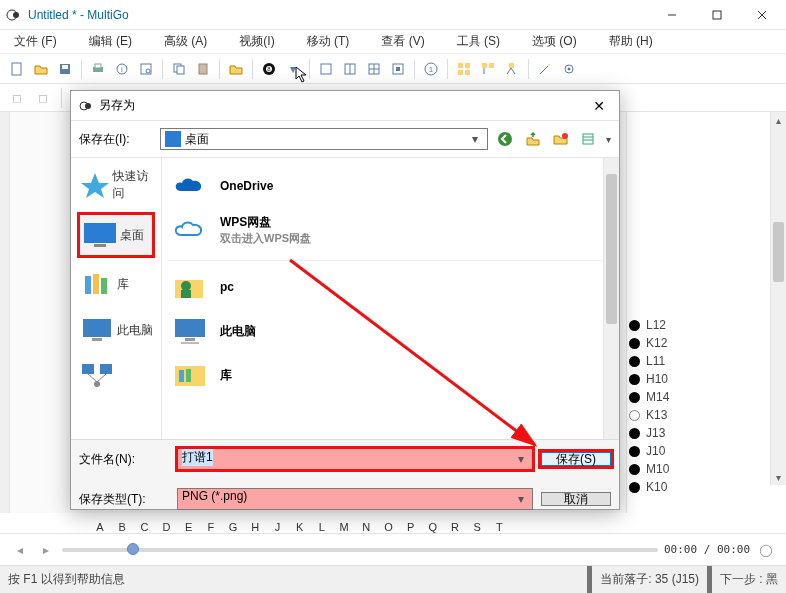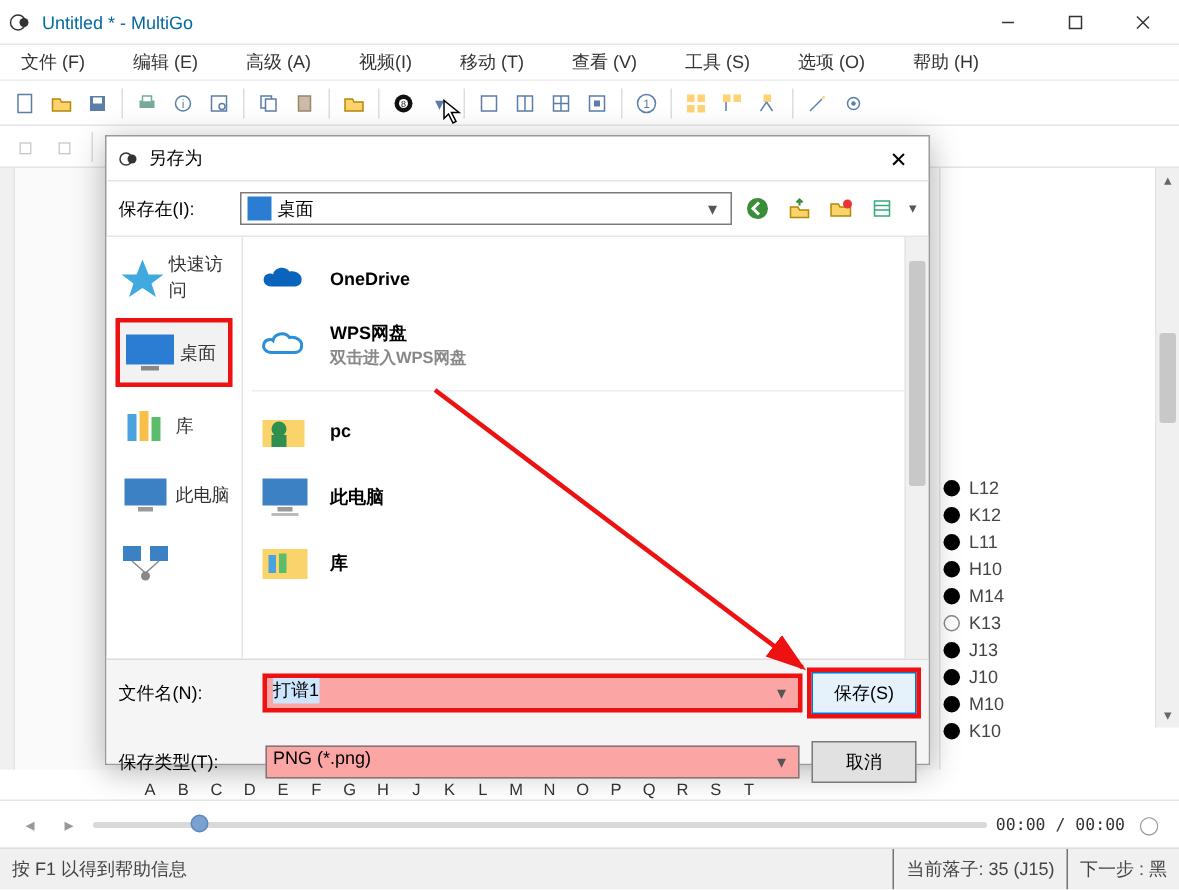--- a/index.html
+++ b/index.html
@@ -46,21 +46,21 @@
 
   
   .timebar{position:absolute; left:0; right:0; bottom:28px; height:32px; display:flex; align-items:center; padding:0 10px; gap:6px; border-top:1px solid #e5e5e5; background:#fff;}
   .timebar .slider{flex:1; height:4px; background:#d9d9d9; position:relative; border-radius:2px;}
   .timebar .slider .knob{position:absolute; left:65px; top:-5px; width:12px; height:12px; border-radius:50%; background:#7aa1d2; border:1px solid #5b86bf;}
   .timebar .time{font-size:11px; color:#333; font-family:Consolas,monospace}
   .tctrl{width:20px;height:20px;display:flex;align-items:center;justify-content:center;color:#999}
 
   
   .statusbar{position:absolute; left:0; right:0; bottom:0; height:28px; display:flex; align-items:center; background:#f0f0f0; border-top:1px solid #ddd; font-size:12px; color:#444; }
-  .statusbar .cell{padding:0 8px; border-right:1px solid #737373; height:100%; display:flex; align-items:center;}
+  .statusbar .cell{padding:0 8px; border-right:5px solid #737373; height:100%; display:flex; align-items:center;}
   .statusbar .cell:first-child{flex:1}
 
   
   .dialog{position:absolute; left:70px; top:90px; width:550px; height:420px; background:#fff; border:1px solid #999; box-shadow:0 4px 20px rgba(0,0,0,0.3); display:flex; flex-direction:column;}
   .dialog .dlg-title{height:30px; display:flex; align-items:center; padding:0 8px; border-bottom:1px solid #e5e5e5;}
   .dlg-title .dt-icon{width:14px;height:14px;margin-right:6px}
   .dlg-title .dt-text{font-size:12px; flex:1;}
   .dlg-title .dt-close{width:24px;height:24px;display:flex;align-items:center;justify-content:center;font-size:14px;}
 
   .dlg-top{height:36px; display:flex; align-items:center; padding:0 8px; gap:6px;}
@@ -83,21 +83,21 @@
   .fl-item .finfo .sub{color:#888;font-size:11px;}
   .fl-sep{height:1px;background:#eee;margin:8px 0 4px}
   .fl-scroll{position:absolute;right:0;top:0;bottom:0;width:16px;background:#f0f0f0;border-left:1px solid #e5e5e5;}
   .fl-scroll .thumb{position:absolute;left:2px;right:2px;top:16px;height:150px;background:#c8c8c8;border-radius:2px;}
 
   .dlg-bottom{height:70px; background:#f5f5f5; border-top:1px solid #ddd; padding:8px; display:grid; grid-template-columns:90px 1fr 70px; gap:18px 8px; align-items:center;}
   .dlg-bottom .lbl{font-size:12px; text-align:left;}
   .dlg-bottom .txt-in{height:22px; border:1px solid #7a7a7a; background:#fca5a5; display:flex; align-items:flex-start; padding:0 4px; position:relative;}
   .dlg-bottom .txt-in.highlight{outline:3px solid #e11; outline-offset:-1px;}
   .dlg-bottom .txt-in .drop{position:absolute; right:2px; top:0; bottom:0; width:18px; display:flex; align-items:center; justify-content:center; color:#555;}
-  .dlg-bottom .btn{height:28px; border:1px solid #7a7a7a; background:#e1e1e1; display:flex; align-items:center; justify-content:center; font-size:12px;}
+  .dlg-bottom .btn{height:14px; border:1px solid #7a7a7a; background:#e1e1e1; display:flex; align-items:center; justify-content:center; font-size:12px;}
   .dlg-bottom .btn.save{border:1px solid #0078d7; background:#e5f1fb;}
   .dlg-bottom .btn.highlight{outline:3px solid #e11; outline-offset:0;}
 
   
   .redarrow{position:absolute; pointer-events:none; z-index:50;}
 
   
   .cursor-icon{position:absolute; left:294px; top:66px; width:18px; height:18px; pointer-events:none; z-index:60;}
 
   svg{display:block}

